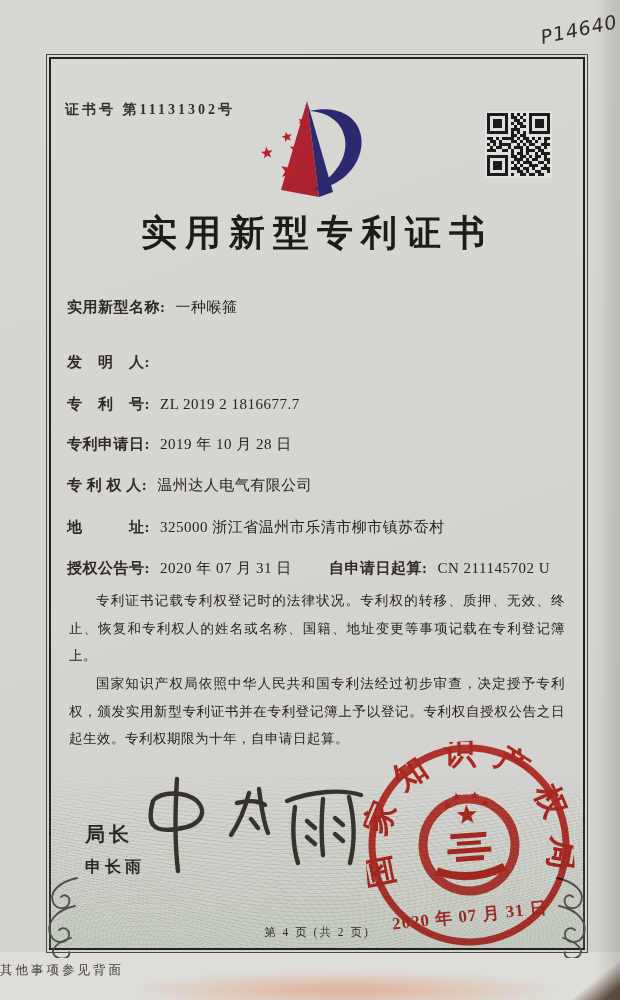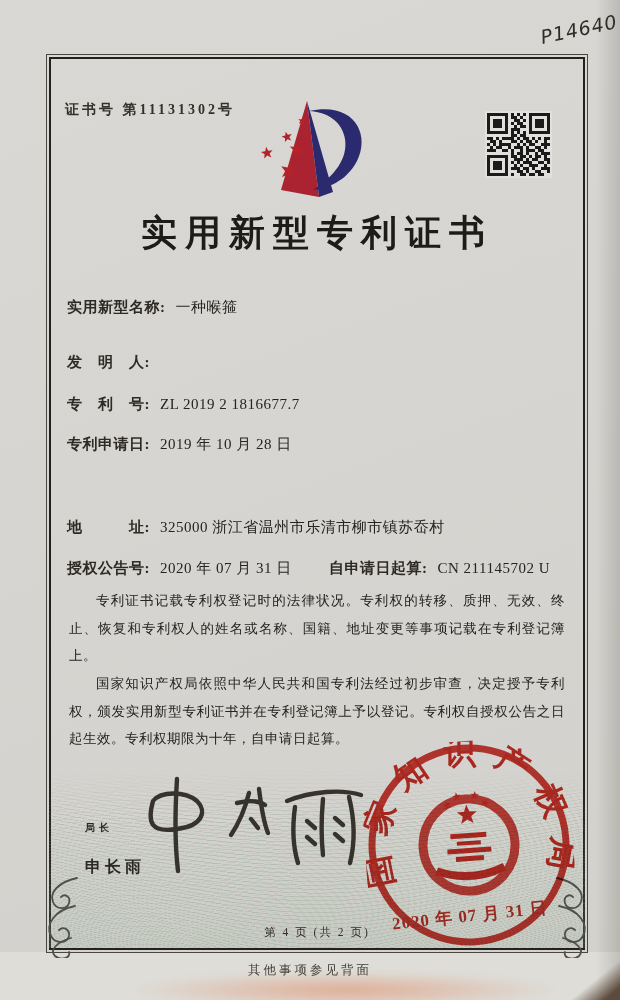--- a/index.html
+++ b/index.html
@@ -44,29 +44,29 @@
   .body-text p{margin:0;text-indent:2em;}
 
   .guilloche{position:absolute;left:2px;right:2px;top:716px;height:177px;pointer-events:none;
     background:
       repeating-radial-gradient(140% 95% at 50% 118%, rgba(108,148,118,.20) 0 1.5px, rgba(0,0,0,0) 1.5px 6px),
       repeating-radial-gradient(120% 85% at 18% 124%, rgba(150,132,120,.13) 0 1.5px, rgba(0,0,0,0) 1.5px 7px),
       linear-gradient(to top, rgba(142,170,142,.16), rgba(142,170,142,0) 72%);
     -webkit-mask-image:linear-gradient(to top,#000 72%,transparent);
     mask-image:linear-gradient(to top,#000 72%,transparent);}
 
-  .signoff-title{position:absolute;left:38px;top:766px;font-size:10px;letter-spacing:4px;font-weight:bold;}
+  .signoff-title{position:absolute;left:38px;top:766px;font-size:20px;letter-spacing:4px;font-weight:bold;}
   .signoff-name{position:absolute;left:38px;top:802px;font-size:16px;letter-spacing:4px;font-weight:bold;}
   .signature{position:absolute;left:90px;top:716px;width:230px;height:115px;}
 
   .seal{position:absolute;left:318px;top:686px;width:208px;height:208px;
     mix-blend-mode:multiply;transform:rotate(-4deg);opacity:.94;}
 
   .page-indicator{position:absolute;left:0;right:0;top:870px;text-align:center;font-size:11.5px;letter-spacing:2px;color:#33302b;}
-  .back-note{position:absolute;left:0;right:0;top:962px;text-align:center;font-size:12.5px;letter-spacing:3px;color:#403c36;}
+  .back-note{position:absolute;left:0;right:0;top:962px;font-size:12.5px;letter-spacing:3px;color:#403c36;}
 
   .handnote{position:absolute;left:540px;top:18px;font-size:19px;font-style:italic;letter-spacing:1px;
     font-family:"DejaVu Sans",sans-serif;color:#2f2b26;transform:rotate(-12deg);}
 
   .flourish{position:absolute;width:42px;height:82px;}
   .flourish.bl{left:-6px;bottom:-6px;}
   .flourish.br{right:-6px;bottom:-6px;transform:scaleX(-1);}
 </style>
 </head>
 <body>
@@ -550,20 +550,24 @@
   <div class="row" style="top:298px">
     <span class="flabel">发　明　人:</span>
   </div>
   <div class="row" style="top:340px">
     <span class="flabel">专　利　号:</span>
     <span class="fval">ZL 2019 2 1816677.7</span>
   </div>
   <div class="row" style="top:380px">
     <span class="flabel">专利申请日:</span>
     <span class="fval">2019 年 10 月 28 日</span>
+  </div>
+  <div class="row" style="top:421px">
+    <span class="flabel">专 利 权 人:</span>
+    <span class="fval">温州达人电气有限公司</span>
   </div>
   <div class="row" style="top:463px">
     <span class="flabel">地　　　址:</span>
     <span class="fval">325000 浙江省温州市乐清市柳市镇苏岙村</span>
   </div>
   <div class="row row2col" style="top:504px;right:20px">
     <span class="flabel">授权公告号:</span>
     <span class="fval">2020 年 07 月 31 日</span>
     <span class="pair2">
       <span class="flabel">自申请日起算:</span>

